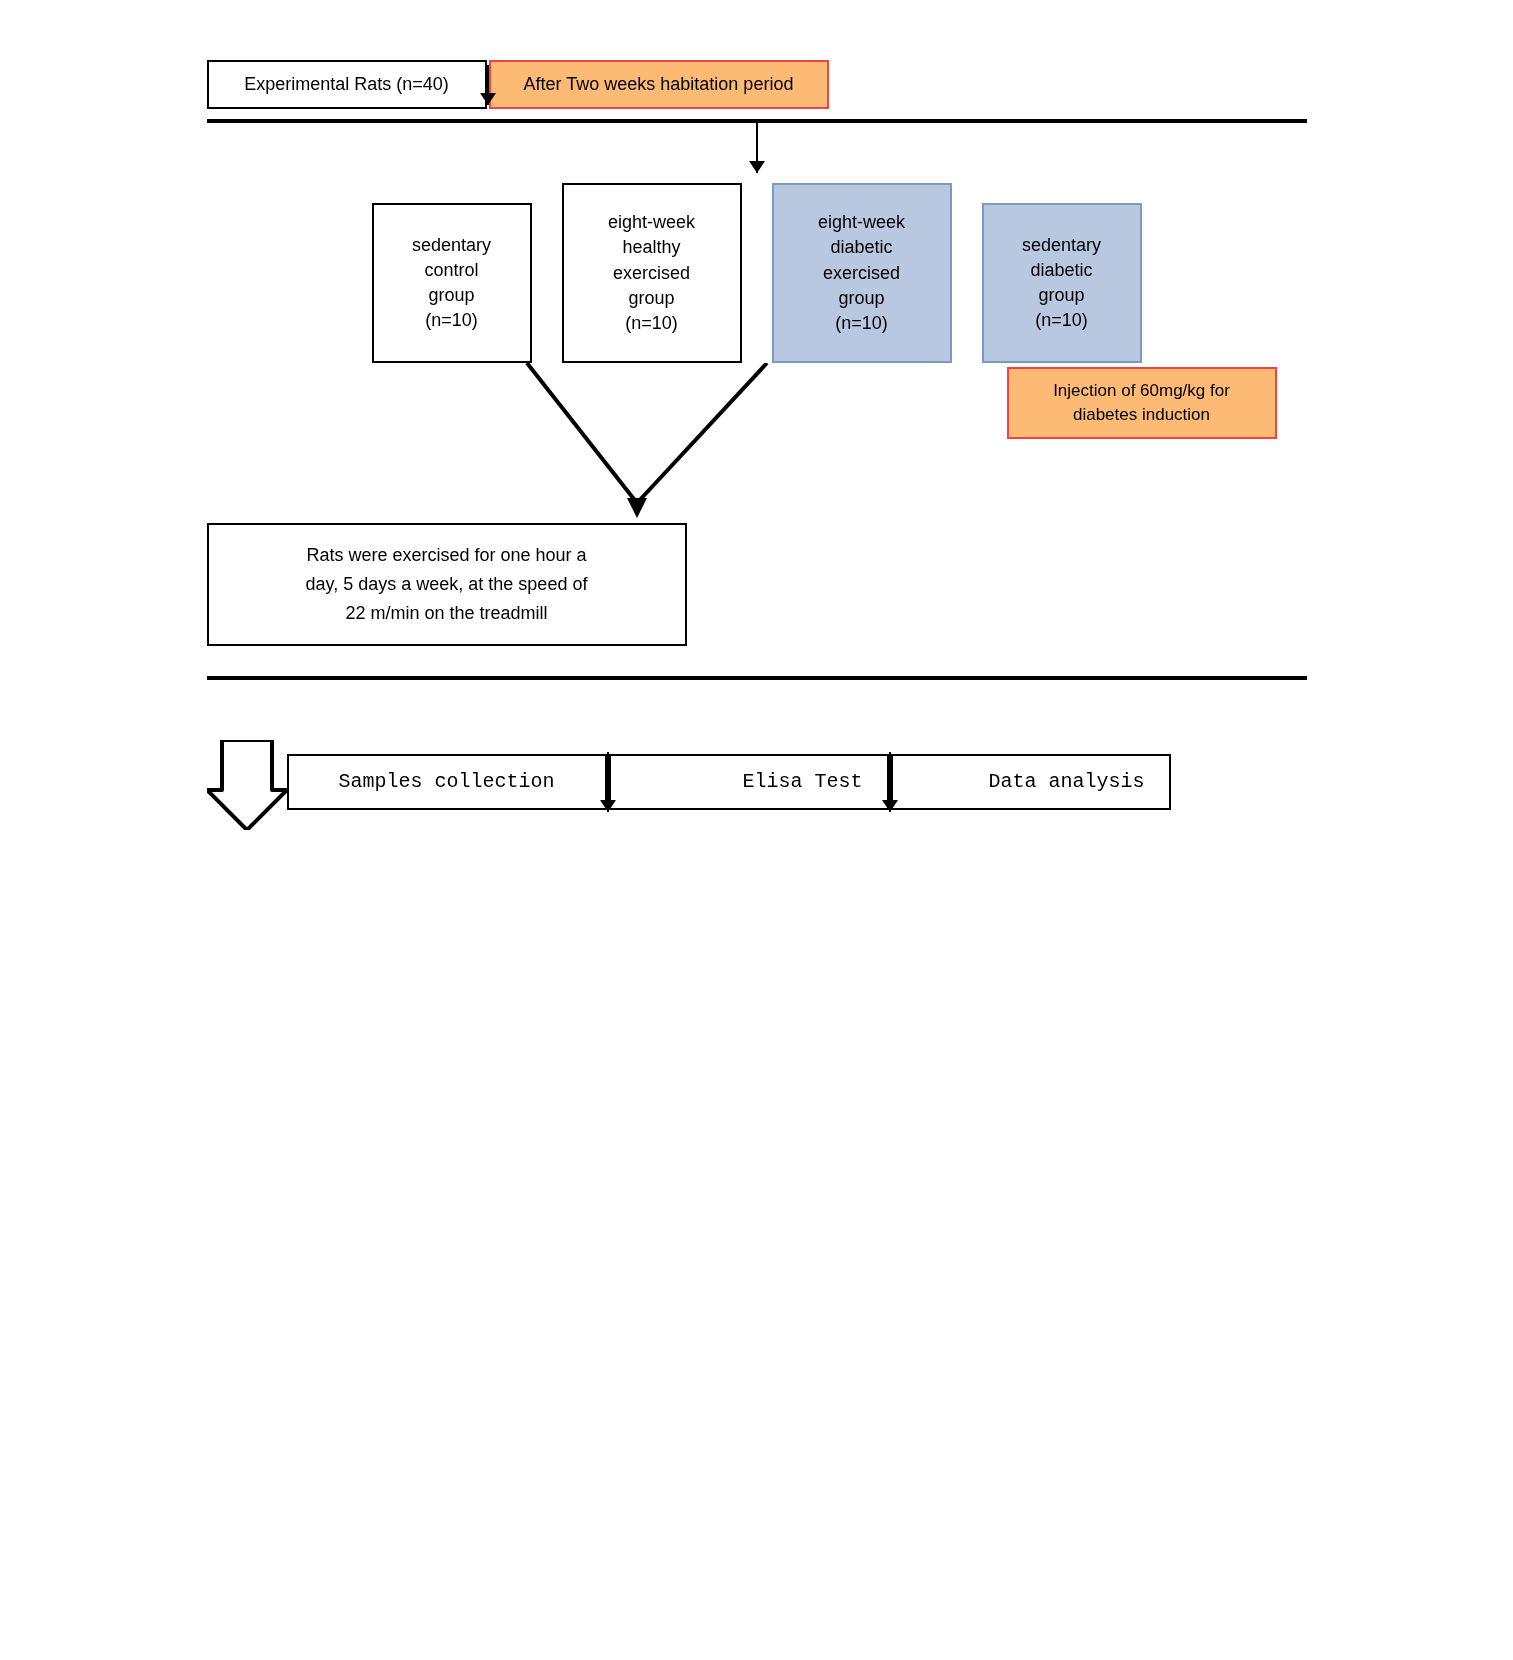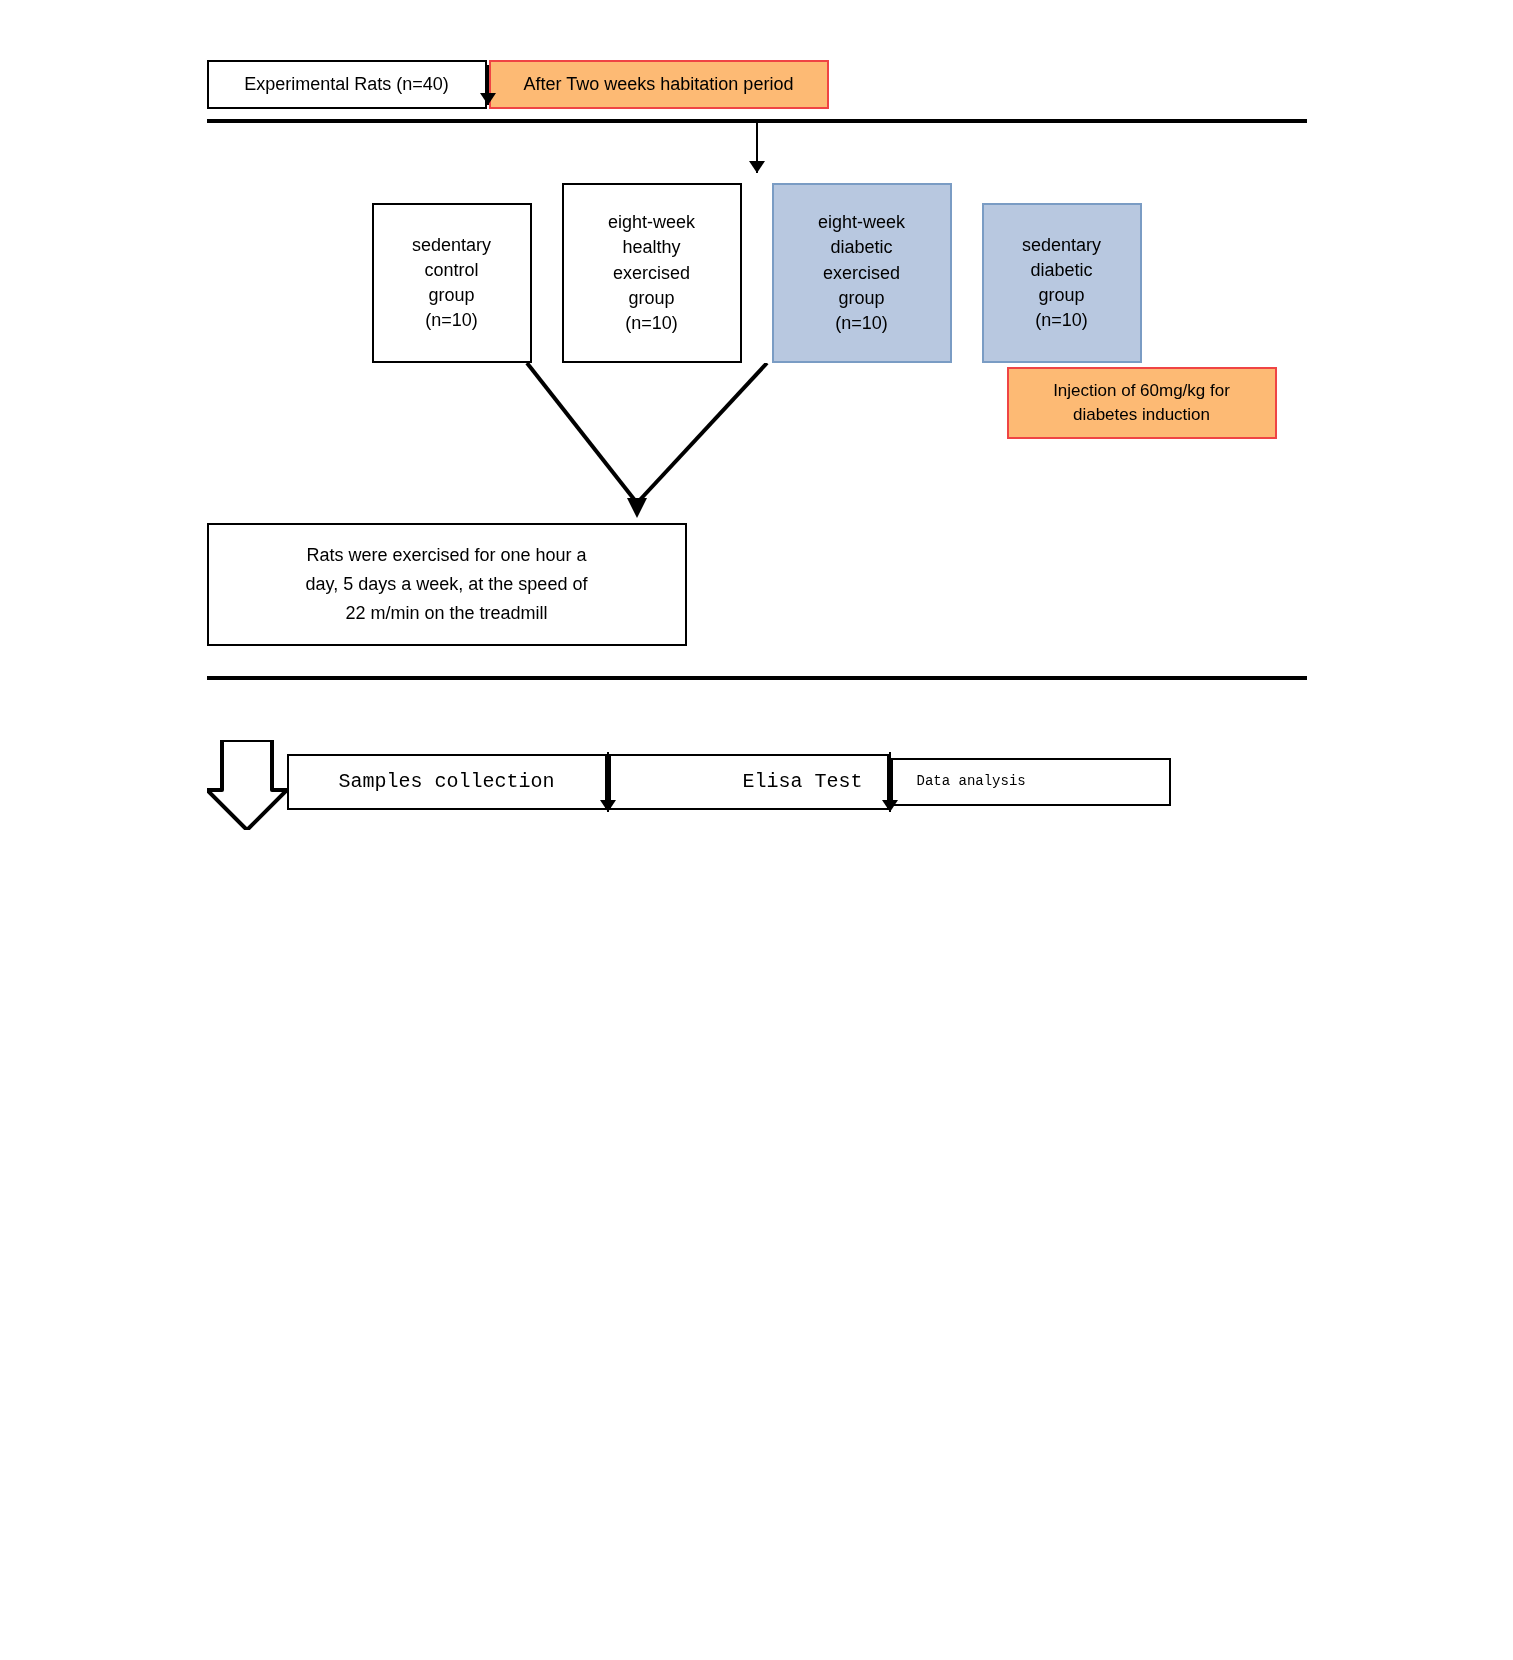--- a/index.html
+++ b/index.html
@@ -213,19 +213,19 @@
     </div>
 
     <div class="box" style="width:280px;font-size:20px;padding:12px 24px;text-align:right;">
       <span>Elisa Test</span>
     </div>
 
     <div style="width:2px;height:60px;background:#000;position:relative;">
       <div style="position:absolute;bottom:0;left:50%;transform:translateX(-50%);border-left:8px solid transparent;border-right:8px solid transparent;border-top:12px solid #000;"></div>
     </div>
 
-    <div class="box" style="width:280px;font-size:14px;padding:12px 24px;text-align:left;">
+    <div class="box" style="width:280px;font-size:20px;padding:12px 24px;text-align:right;">
       <span>Data analysis</span>
     </div>
 
   </div>
 
 </div>
 
 </body></html>

